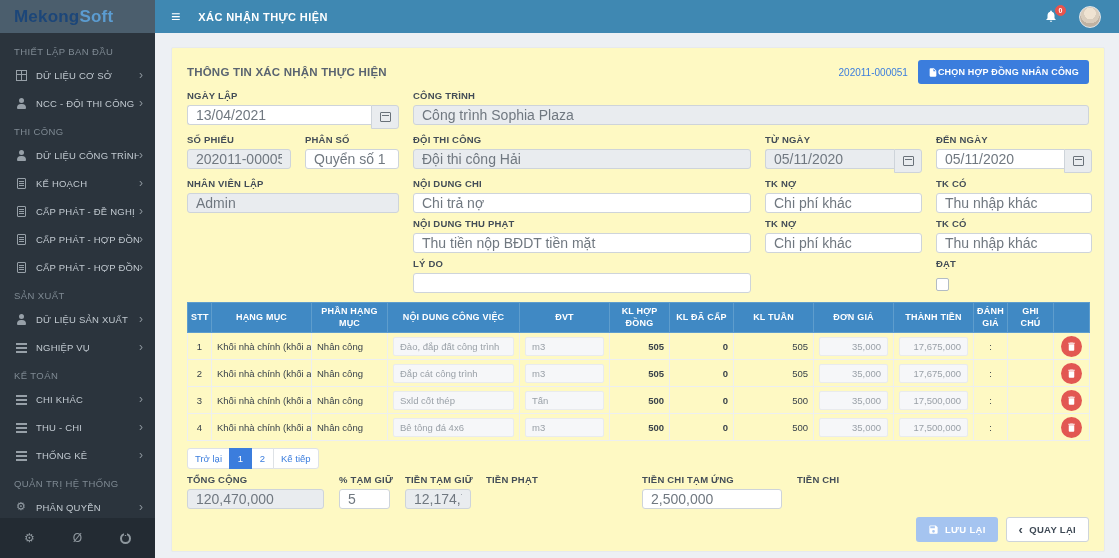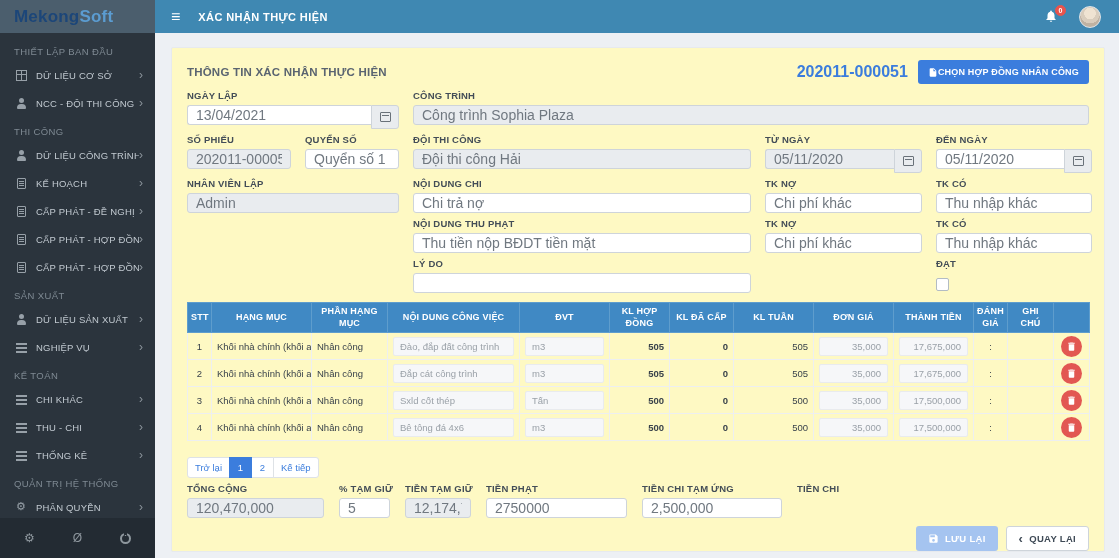--- a/index.html
+++ b/index.html
@@ -42,21 +42,21 @@
 .bell svg{width:14px;height:14px;display:block}
 .badge{position:absolute;top:-4px;right:-7px;background:#e8544d;color:#fff;font-size:7px;min-width:11px;height:11px;border-radius:6px;display:flex;align-items:center;justify-content:center;font-weight:bold;border:1px solid #e8544d}
 .avatar{width:22px;height:22px;border-radius:50%;cursor:pointer;background:radial-gradient(circle at 50% 32%,#efe3d2 0 34%,#d9cdbd 35% 58%,#bfb2a2 59%);border:1px solid #dfe4e8}
 
 
 .main{flex:1;padding:14px 14px 6px 16px;min-height:0}
 .card{background:#fef9c3;height:100%;border:1px solid #e7eaee;border-radius:2px;padding:12px 15px 8px;display:flex;flex-direction:column;min-height:0}
 .card-head{display:flex;align-items:center;flex-shrink:0}
 .card-title{font-size:11.5px;font-weight:bold;color:#5a6470;letter-spacing:.2px}
 .head-right{margin-left:auto;display:flex;align-items:center;gap:10px}
-.doc-no{color:#3b7ddd;font-size:16px;font-weight:bold}
+.doc-no{color:#3b7ddd;font-size:10px;font-weight:normal}
 .btn-choose{background:#3b7ddd;color:#fff;font-size:9px;font-weight:bold;border:none;border-radius:3px;height:24px;padding:0 10px;display:flex;align-items:center;cursor:pointer;letter-spacing:.2px;font-family:inherit}
 .btn-choose svg{width:10px;height:11px}
 
 
 .form{margin-top:1px}
 .frow{display:flex;gap:14px;margin-top:5px}
 .fcol{display:flex;flex-direction:column}
 .flabel{font-size:9.5px;font-weight:bold;color:#434d57;margin-bottom:3px;letter-spacing:.2px;height:12px;white-space:nowrap}
 .inp{height:20px;border:1px solid #ced4da;border-radius:3px;padding:8px 8px;font-size:14px;color:#707880;width:100%;background:#fff;font-family:inherit;outline:none}
 .inp.dis{background:#e9ecef}
@@ -76,21 +76,21 @@
 .tbl td{border:1px solid #edeff1;font-size:9.5px;color:#39424b;padding:2px 5px;height:27px;vertical-align:middle;overflow:hidden;white-space:nowrap}
 .cbox{display:block;background:#f6f7f9;border:1px solid #e9ebee;border-radius:2px;padding:3px 6px;color:#9aa1a8;min-height:17px;overflow:hidden;white-space:nowrap}
 .numr{text-align:right}
 .strong{font-weight:bold;color:#2b3238}
 .dim{color:#9aa1a8}
 .ctr{text-align:center}
 .del{width:21px;height:21px;border-radius:50%;background:#e25752;border:none;display:inline-flex;align-items:center;justify-content:center;cursor:pointer;vertical-align:middle}
 .del svg{width:11px;height:11px;display:block}
 
 
-.pgn{display:flex;margin-top:16px;flex-shrink:0}
+.pgn{display:flex;margin-top:7px;flex-shrink:0}
 .pg-pages{display:contents}
 .pg{height:21px;min-width:23px;padding:0 7px;background:#fff;border:1px solid #dee2e6;color:#3b7ddd;font-size:9.5px;cursor:pointer;margin-left:-1px;display:flex;align-items:center;justify-content:center;font-family:inherit}
 .pg.first{margin-left:0;border-radius:3px 0 0 3px}
 .pg.last{border-radius:0 3px 3px 0}
 .pg.act{background:#3b7ddd;color:#fff;border-color:#3b7ddd;z-index:1}
 
 
 .totals{display:flex;gap:15px;margin-top:5px;flex-shrink:0}
 .tfield{display:flex;flex-direction:column}
 .tf0{width:137px}.tf1{width:51px}.tf2{width:66px}.tf3{width:141px}.tf4{width:140px}.tf5{width:138px}.tf6{width:140px}
@@ -240,21 +240,21 @@
               <input class="inp dis" disabled="" value="Công trình Sophia Plaza" style="">
             </div>
           </div>
 
           <div class="frow">
             <div class="fcol c1a">
               <label class="flabel">SỐ PHIẾU</label>
               <input class="inp dis" disabled="" value="202011-000053" style="">
             </div>
             <div class="fcol c1b">
-              <label class="flabel">QUYỂN SỐ</label>
+              <label class="flabel">PHÂN SỐ</label>
               <input class="inp" value="Quyển số 1" style="">
             </div>
             <div class="fcol c2">
               <label class="flabel">ĐỘI THI CÔNG</label>
               <input class="inp dis" disabled="" value="Đội thi công Hải" style="">
             </div>
             <div class="fcol c3">
               <label class="flabel">TỪ NGÀY</label>
               <div class="igroup">
                 <input class="inp dis" disabled="" value="05/11/2020" style="">
@@ -482,21 +482,20 @@
             <div class="tfield tf1">
               <label class="flabel">% TẠM GIỮ</label>
               <input class="inp" value="5" style="">
             </div>
             <div class="tfield tf2">
               <label class="flabel">TIỀN TẠM GIỮ</label>
               <input class="inp dis" disabled="" value="12,174,750" style="">
             </div>
             <div class="tfield tf3">
               <label class="flabel">TIỀN PHẠT</label>
-              <input class="inp" value="2750000" style="">
             </div>
             <div class="tfield tf4">
               <label class="flabel">TIỀN CHI TẠM ỨNG</label>
               <input class="inp" value="2,500,000" style="">
             </div>
             <div class="tfield tf6">
               <label class="flabel">TIỀN CHI</label>
             </div>
           </div>
 

